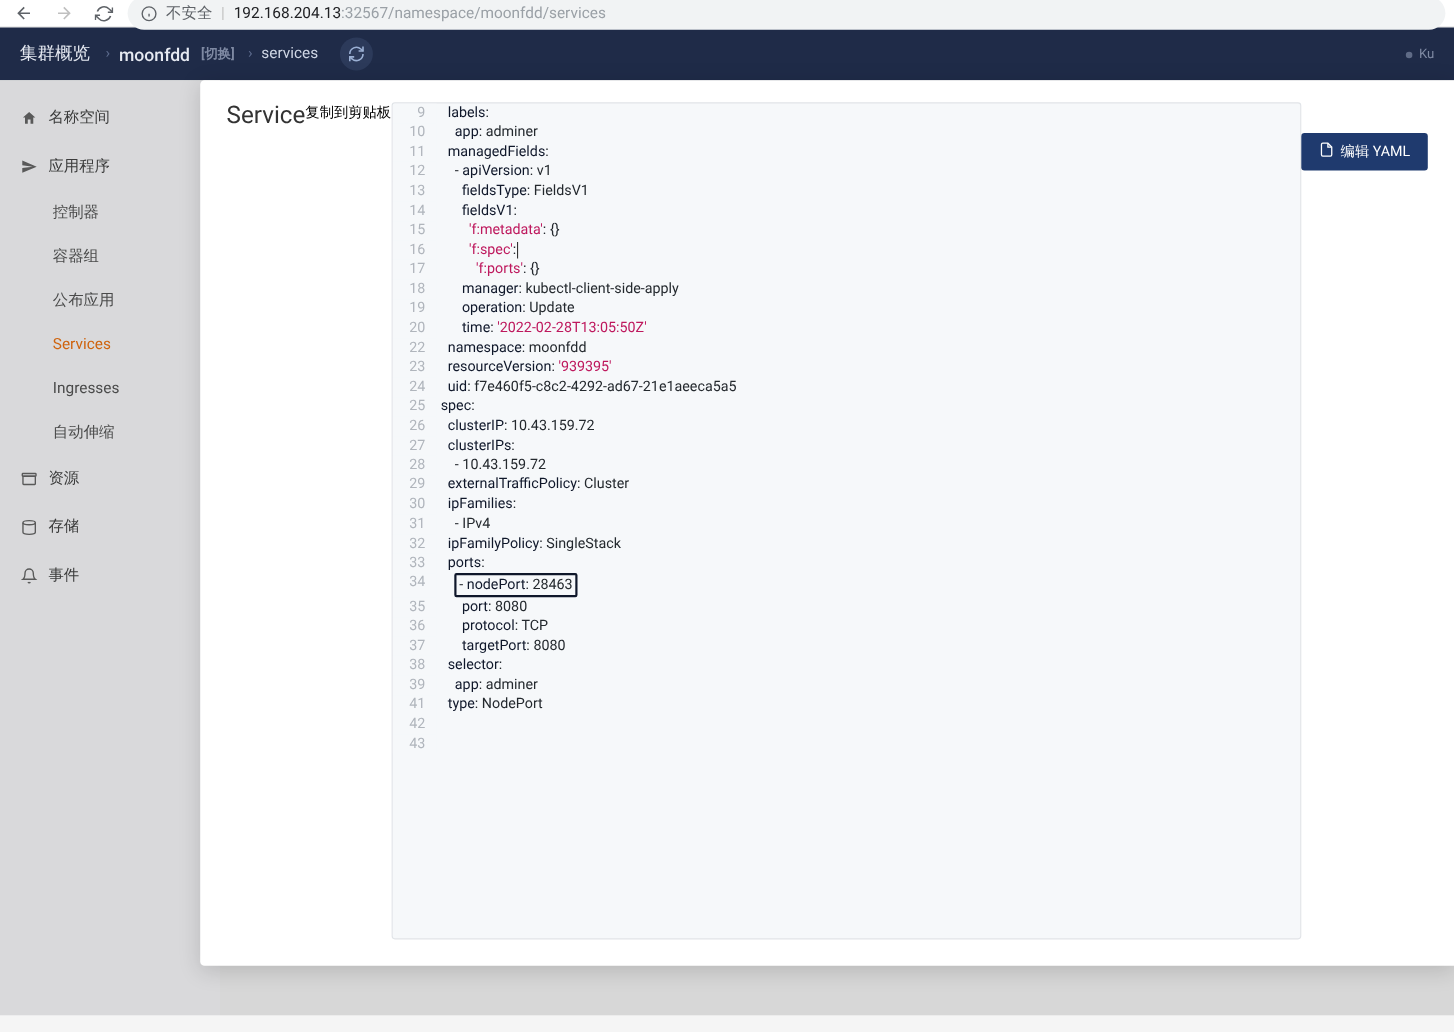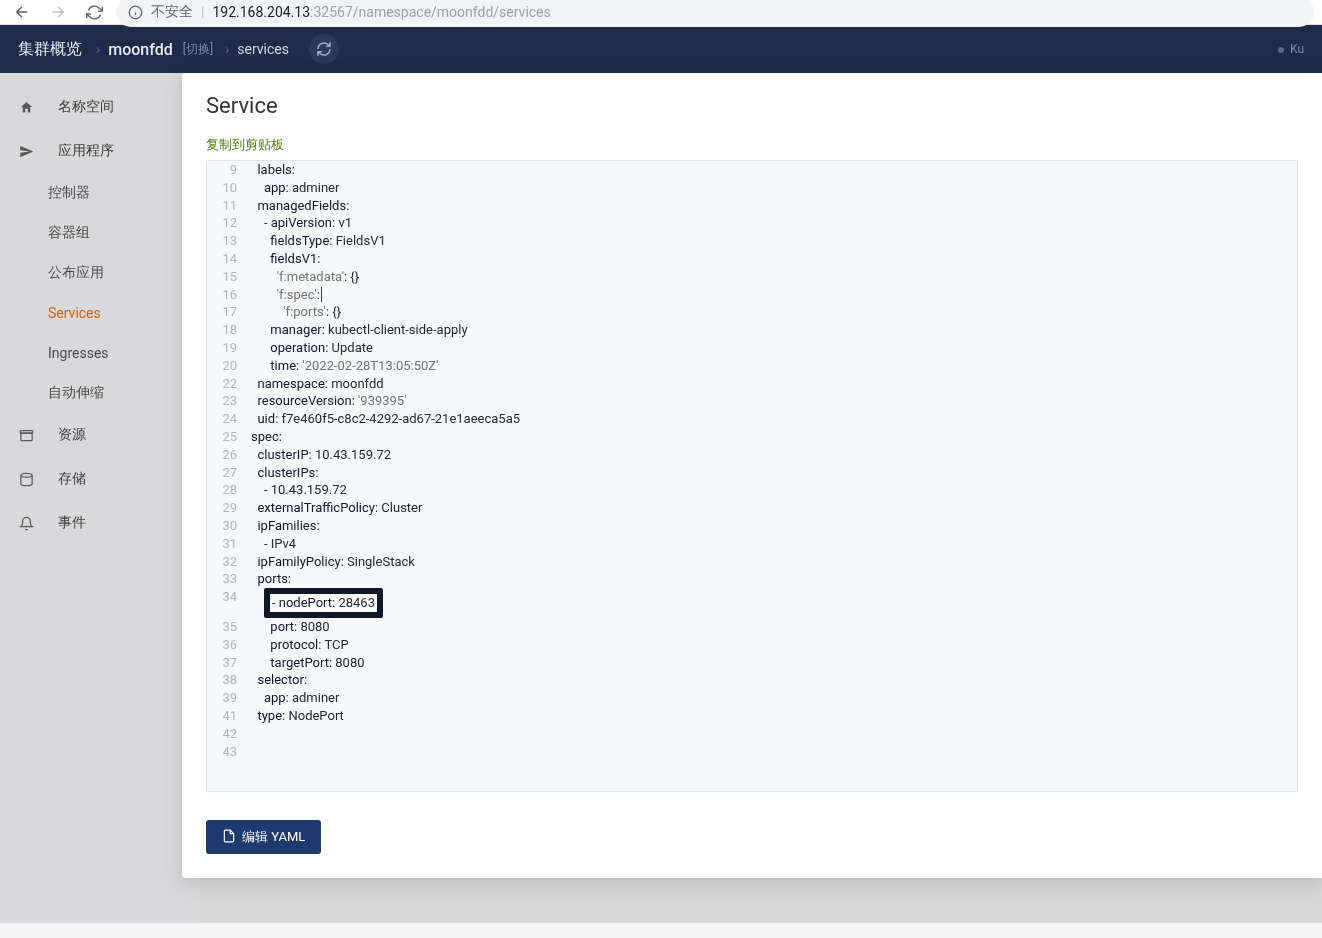--- a/index.html
+++ b/index.html
@@ -11,52 +11,52 @@
 .nav-btn.disabled { color: #c0c0c0; }
 .url-bar { flex: 1; height: 30px; background: #f1f3f4; border-radius: 15px; display: flex; align-items: center; padding: 0 12px; color: #5f6368; font-size: 14px; gap: 8px; }
 .url-bar .insecure { color: #5f6368; }
 .url-bar .host { color: #202124; }
 .url-bar .port-path { color: #9aa0a6; }
 
 
 .topnav { height: 48px; background: #1f2b48; color: #cfd6e4; display: flex; align-items: center; padding: 0 18px; font-size: 14px; }
 .topnav .crumb { color: #cfd6e4; margin-right: 6px; }
 .topnav .crumb.strong { color: #e6eaf2; font-size: 16px; font-weight: 500; }
-.topnav .switch { color: #7f8aa3; font-size: 12px; margin: 0 4px; }
+.topnav .switch { color: #7f8aa3; font-size: 12px; margin: 0 4px; font-weight: bold; }
 .topnav .chev { color: #5b6a8c; margin: 0 8px; }
 .topnav .refresh { width: 30px; height: 30px; background: #2c3a5a; border-radius: 50%; display: flex; align-items: center; justify-content: center; margin-left: 14px; color: #9bb0d4; }
 .topnav .right { margin-left: auto; color: #7f8aa3; font-size: 12px; }
 .topnav .dot { width: 6px; height: 6px; border-radius: 50%; background: #5f6b86; display: inline-block; margin-right: 6px; vertical-align: middle; }
 
 
 .main-area { position: relative; height: calc(938px - 40px - 48px); }
 
 
 .sidebar { position: absolute; left: 0; top: 0; width: 200px; height: 100%; background: #f7f8fa; padding-top: 12px; font-size: 14px; color: #444; }
-.sidebar .item { height: 44px; display: flex; align-items: center; padding-left: 18px; gap: 24px; cursor: pointer; }
+.sidebar .item { height: 44px; display: flex; align-items: center; padding-left: 18px; gap: 10px; cursor: pointer; }
 .sidebar .child { padding-left: 48px; height: 40px; color: #555; }
 .sidebar .item.active { color: #ec7211; }
 .sidebar .ico { width: 16px; height: 16px; display: inline-flex; align-items: center; justify-content: center; color: #666; }
 
 
 .overlay { position: absolute; left: 0; top: 0; right: 0; bottom: 0; background: rgba(0,0,0,0.12); }
-.modal { position: absolute; left: 182px; top: 0; right: 0; bottom: 45px; background: #ffffff; border-radius: 4px 0 0 4px; box-shadow: 0 4px 20px rgba(0,0,0,0.15); padding: 20px 24px 24px; display: flex; flex-direction: column; }
+.modal { position: absolute; left: 182px; top: 0; right: 0; bottom: 45px; background: #ffffff; border-radius: 4px 0 0 4px; box-shadow: 0 4px 20px rgba(0,0,0,0.15); padding: 20px 24px 24px; display: flex; }
 .modal h1 { font-size: 22px; font-weight: 400; color: #333; margin-bottom: 18px; }
-.copy-link { color: #4d7c0f; font-size: 13px; margin-bottom: 6px; cursor: pointer; display: inline-block; }
+.copy-link { color: #000000; font-size: 13px; margin-bottom: 6px; cursor: pointer; display: inline-block; }
 
 
 .code-block { flex: 1; background: #f6f8fa; border: 1px solid #e1e4e8; border-radius: 3px; overflow: auto; font-family: Consolas, "Courier New", monospace; font-size: 13px; line-height: 17.8px; color: #24292e; }
 .code-row { display: flex; }
 .gutter { width: 40px; text-align: right; padding-right: 10px; color: #b0b5bc; background: #f6f8fa; user-select: none; flex-shrink: 0; }
 .code { white-space: pre; padding-left: 4px; flex: 1; }
 .k-key { color: #0f172a; }
-.k-str { color: #737373; }
+.k-str { color: #be185d; }
 .k-punc { color: #24292e; }
 .k-val { color: #24292e; }
-.hl-red { border: 6px solid #0f172a; display: inline-block; padding: 0 2px; border-radius: 2px; }
+.hl-red { border: 2px solid #0f172a; display: inline-block; padding: 0 2px; border-radius: 2px; }
 
 
 .modal-footer { padding-top: 28px; }
 .btn-primary { background: #1f3a6e; color: #fff; border: none; height: 34px; padding: 0 16px; border-radius: 3px; font-size: 13px; display: inline-flex; align-items: center; gap: 6px; cursor: pointer; }
 .btn-primary .ico { font-size: 14px; }
 </style>
 </head>
 <body>
 
 <div class="browser-bar">

